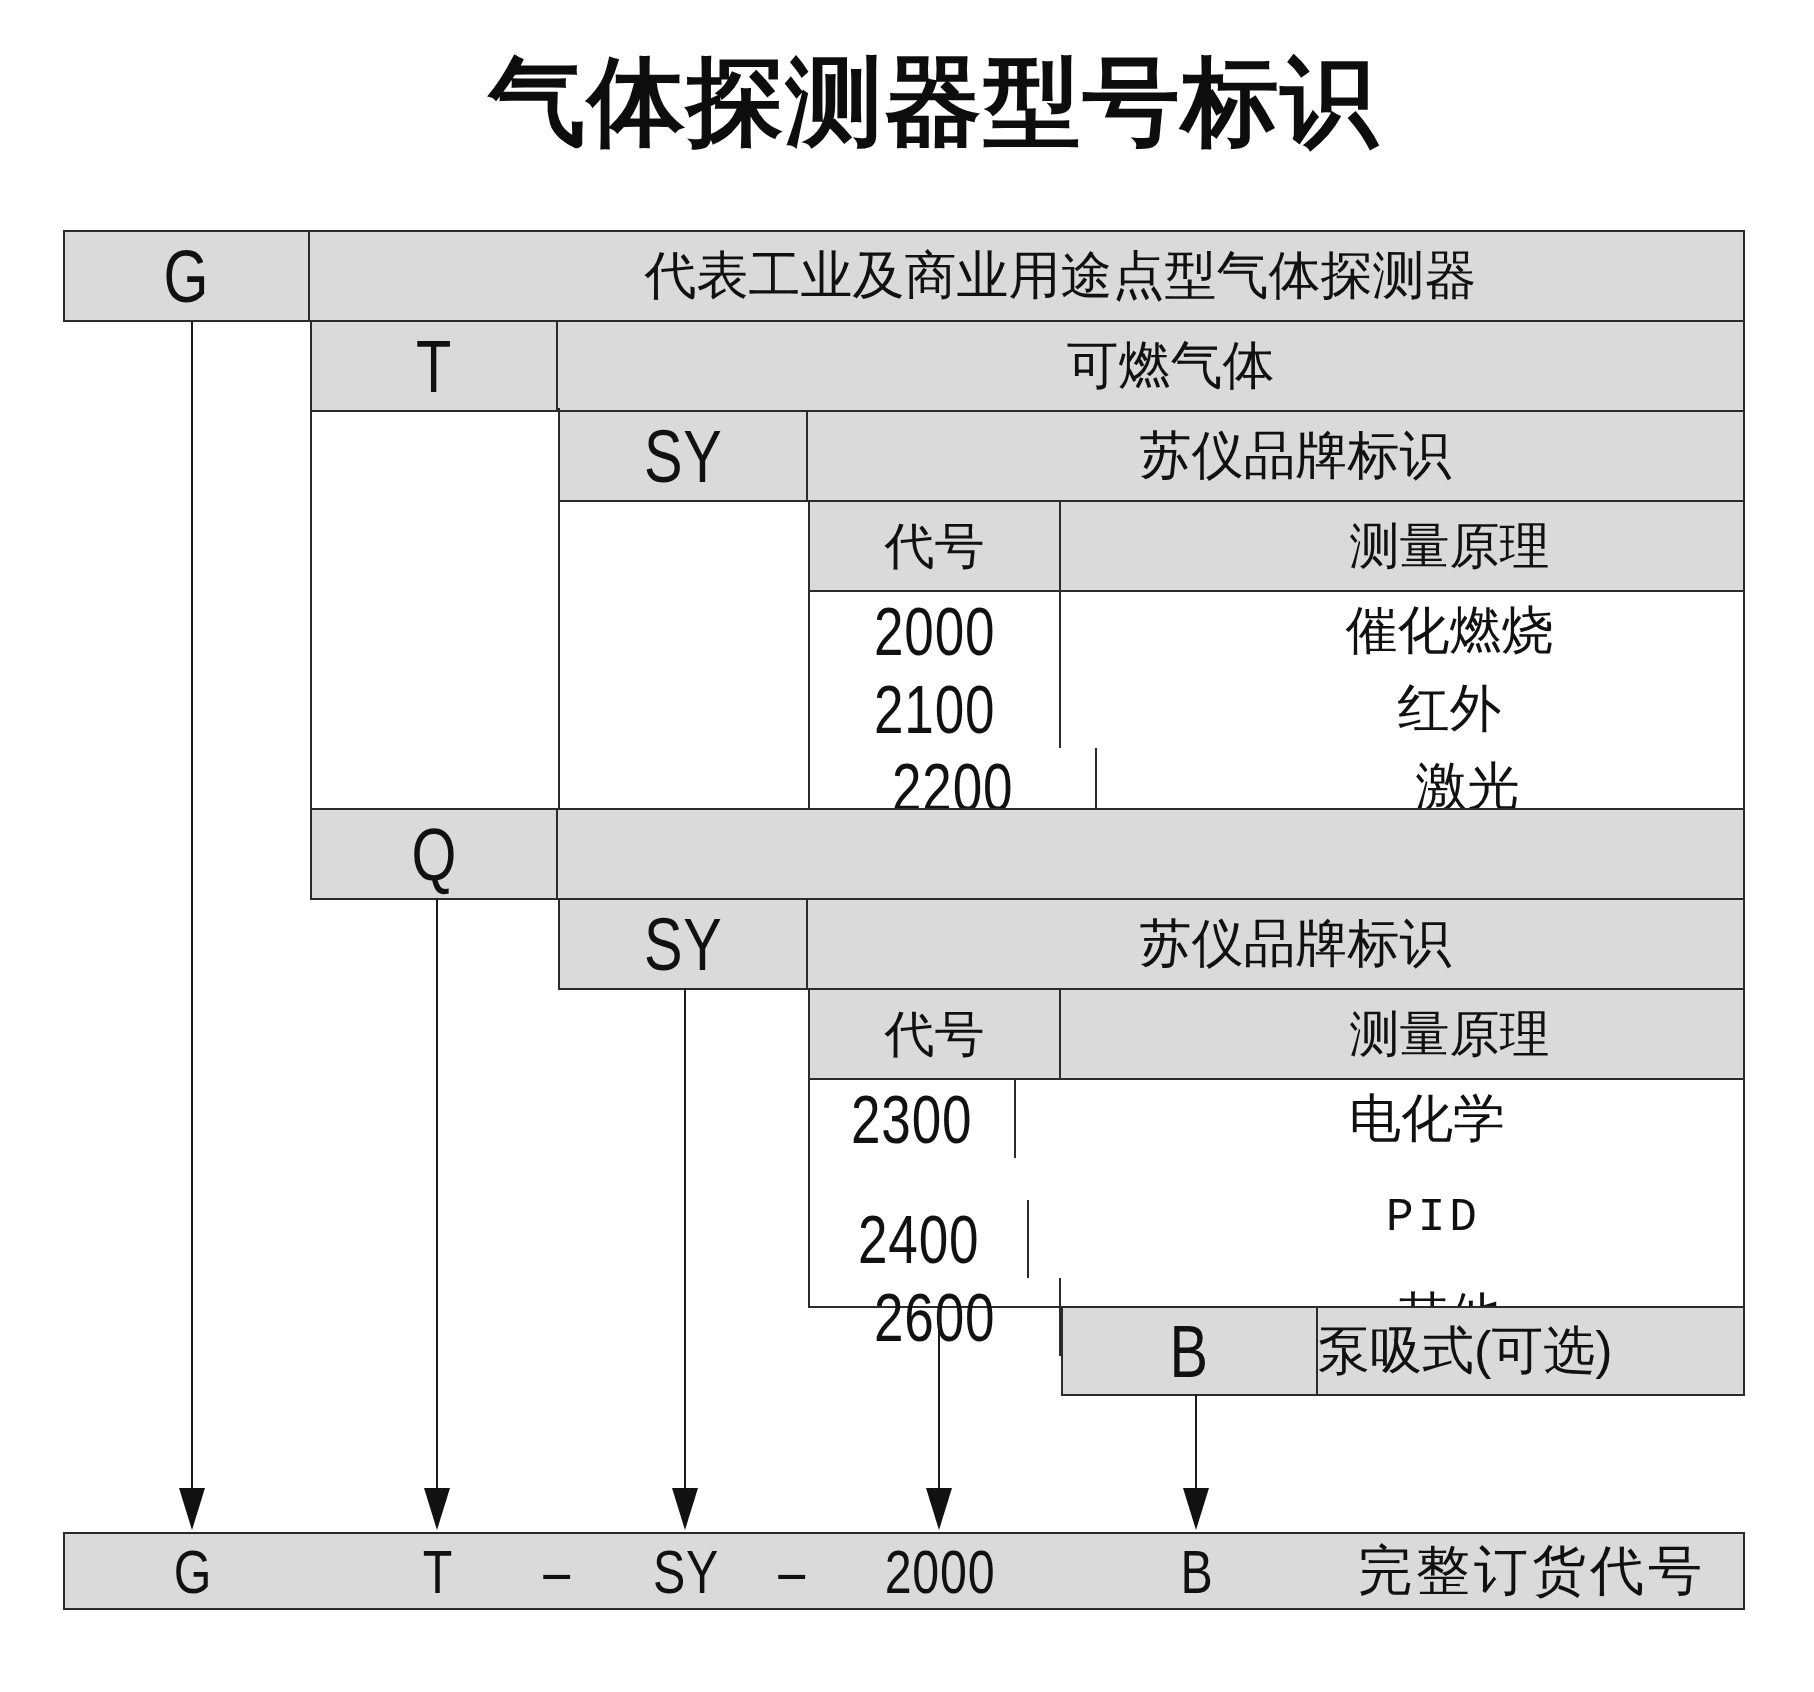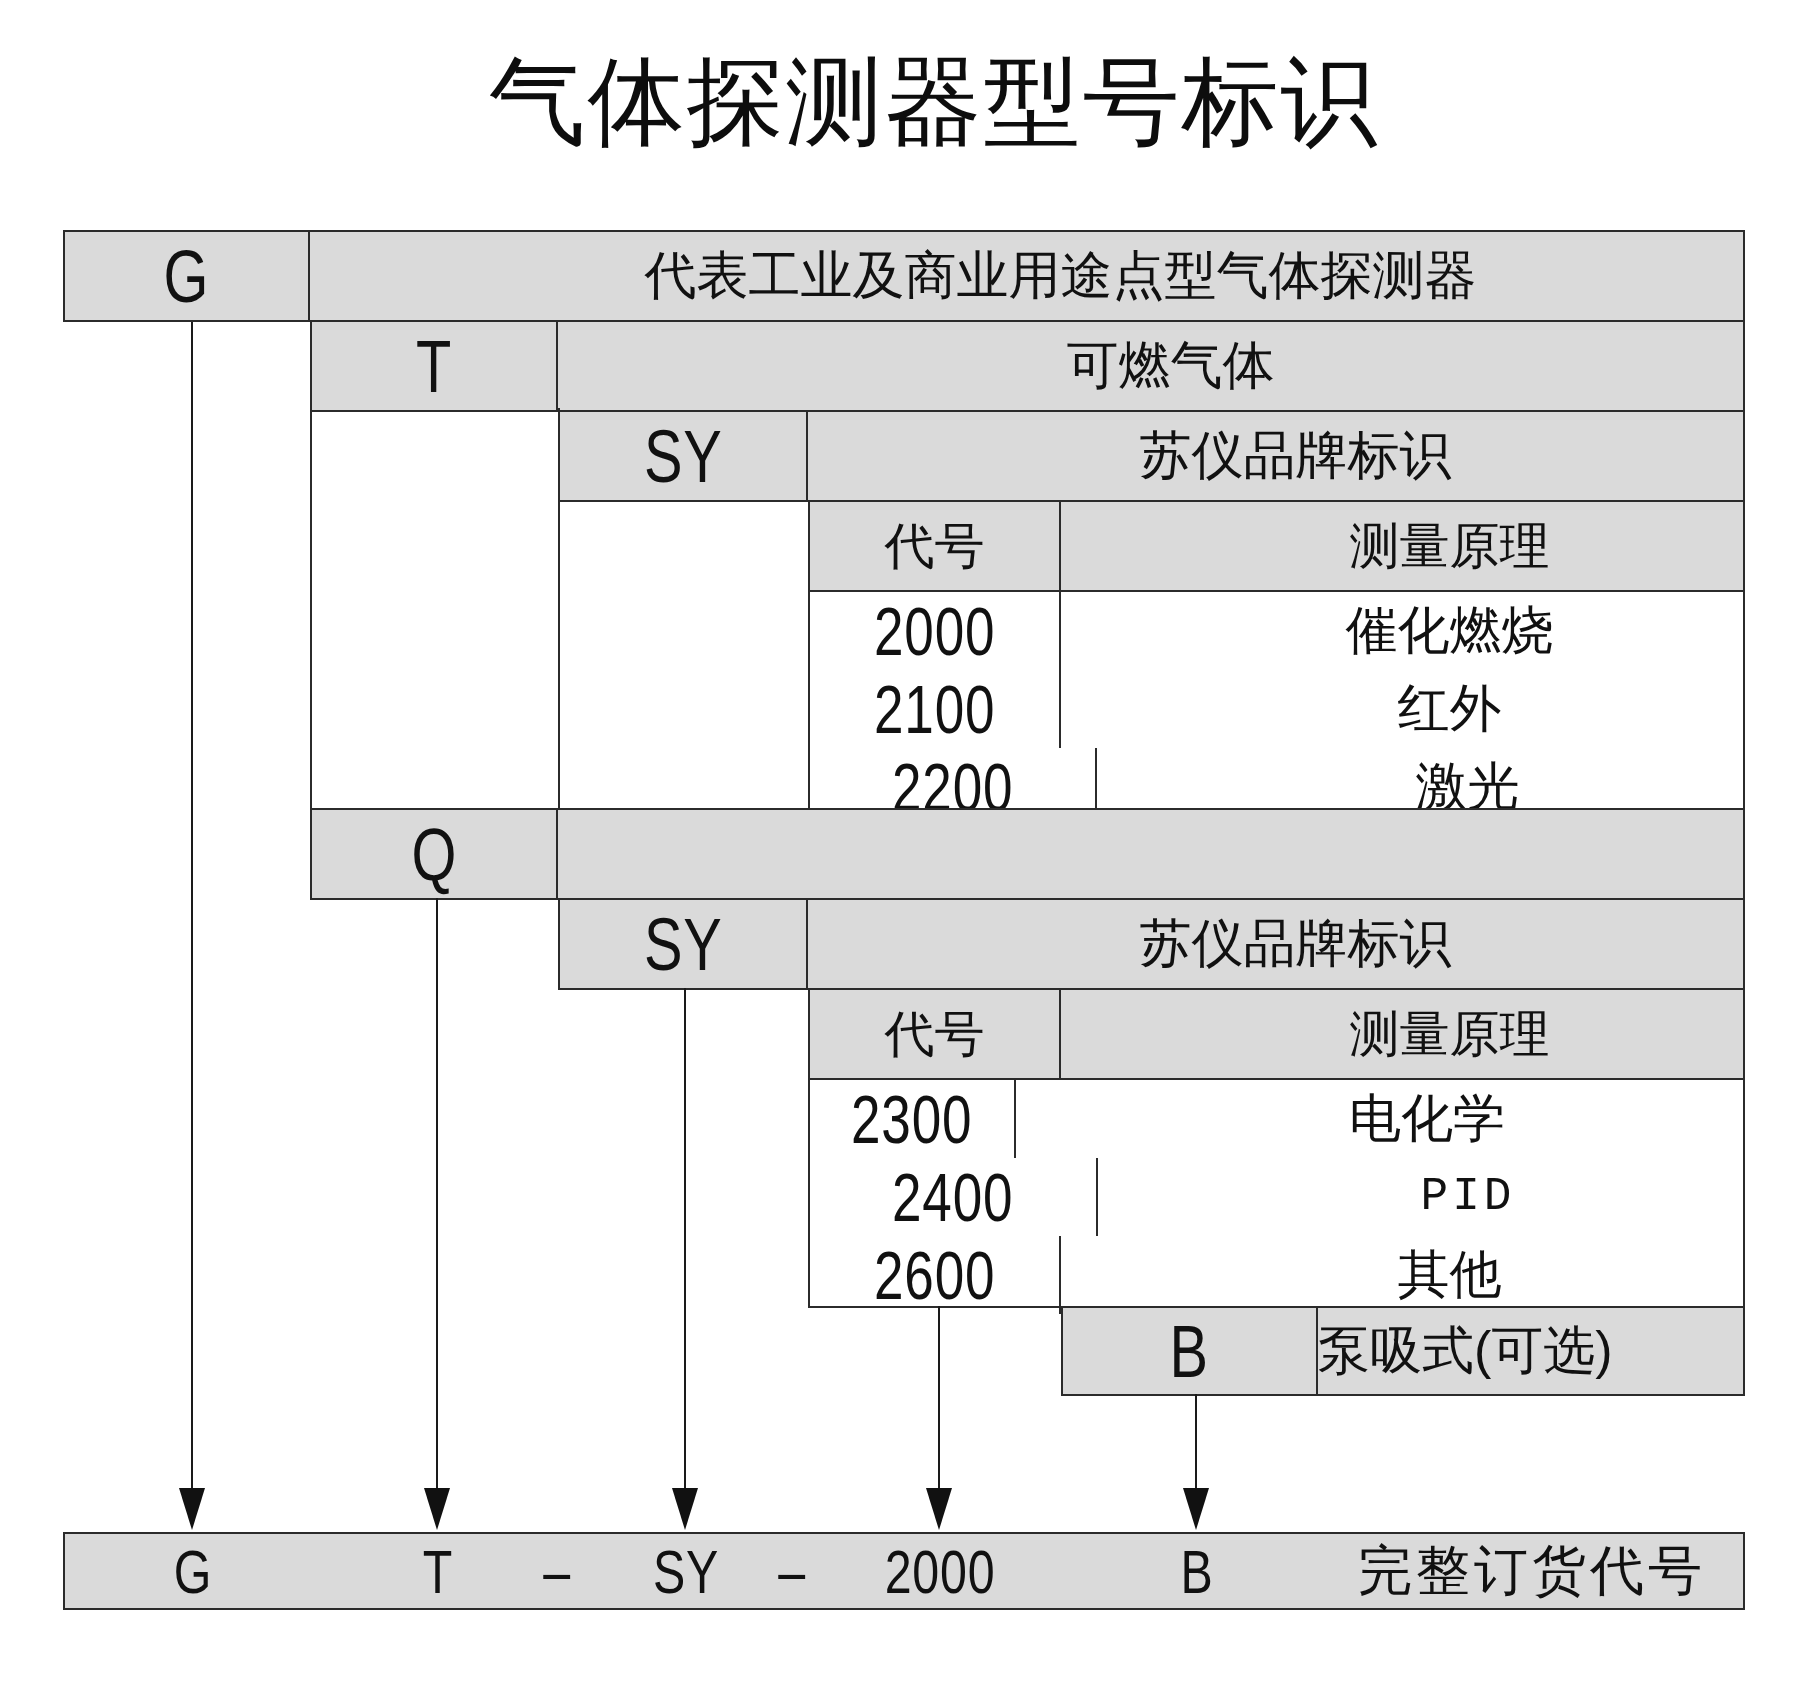--- a/index.html
+++ b/index.html
@@ -2,21 +2,21 @@
 <html><head>
 <meta charset="utf-8">
 <style>
   html,body { margin:0; padding:0; background:#ffffff; }
   .page {
     position:relative; width:1814px; height:1692px; background:#ffffff;
     font-family:"Liberation Sans", sans-serif; color:#111111; overflow:hidden;
   }
   .title {
     position:absolute; left:934px; top:38px; transform:translateX(-50%);
-    font-size:97px; font-weight:400; letter-spacing:2px; white-space:nowrap; color:#0d0d0d;
+    font-size:97px; font-weight:700; letter-spacing:2px; white-space:nowrap; color:#0d0d0d;
   }
   .row {
     position:absolute; background:#dadada; border:2px solid #2b2b2b;
     box-sizing:border-box; display:flex; align-items:stretch;
   }
   .row.white { background:#ffffff; flex-direction:column; }
   .cell { display:flex; align-items:center; box-sizing:border-box;justify-content:center; }
   .cell.code { justify-content:center; border-right:2px solid #2b2b2b; }
   .cell.desc { flex:1; padding-left:40px; font-size:52px; white-space:nowrap; }
   .cell.desc.wide-pad { padding-left:68px; }
@@ -142,21 +142,21 @@
   <div class="row white" style="left:808px; top:1078px; width:937px; height:230px;">
     <div class="tbody-row">
       <div class="cell code" style="width:206px;">
         <span class="latin num">2300</span>
       </div>
       <div class="cell principle">
         <span>电化学</span>
       </div>
     </div>
     <div class="tbody-row">
-      <div class="cell code" style="width:288px;">
+      <div class="cell code" style="width:219px;margin-top:42px;">
         <span class="latin num">2400</span>
       </div>
       <div class="cell principle">
         <span class="mono">PID</span>
       </div>
     </div>
     <div class="tbody-row">
       <div class="cell code" style="width:251px;">
         <span class="latin num">2600</span>
       </div>

